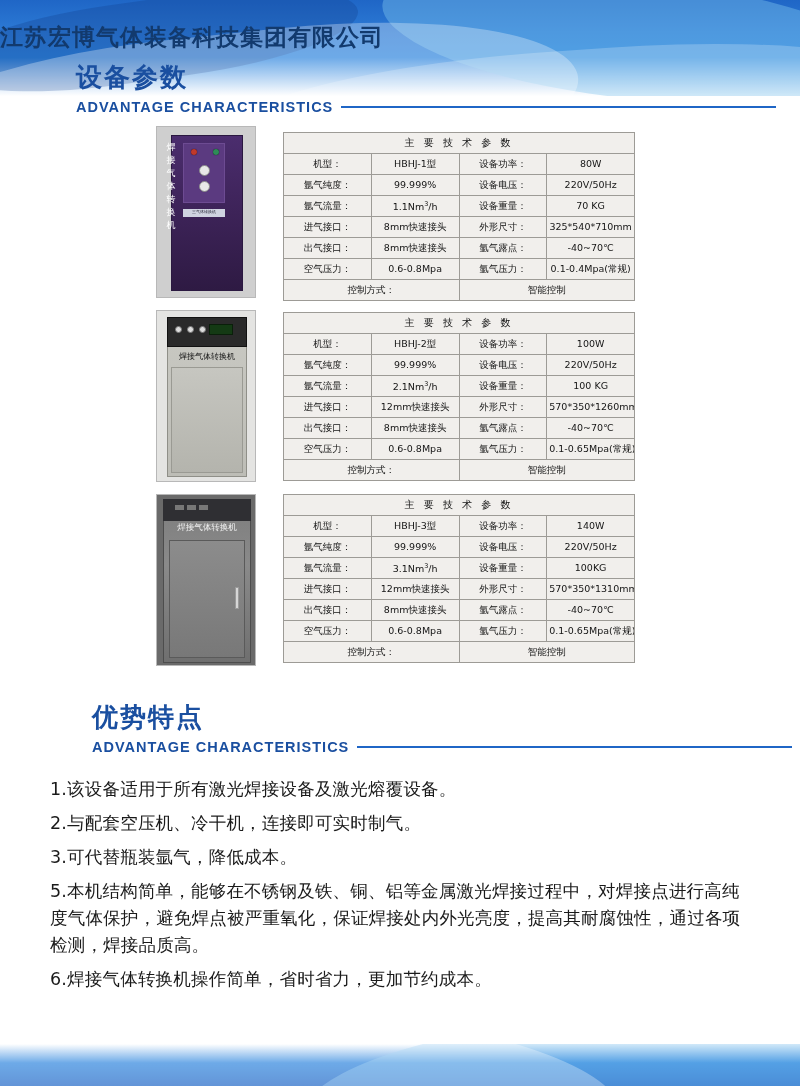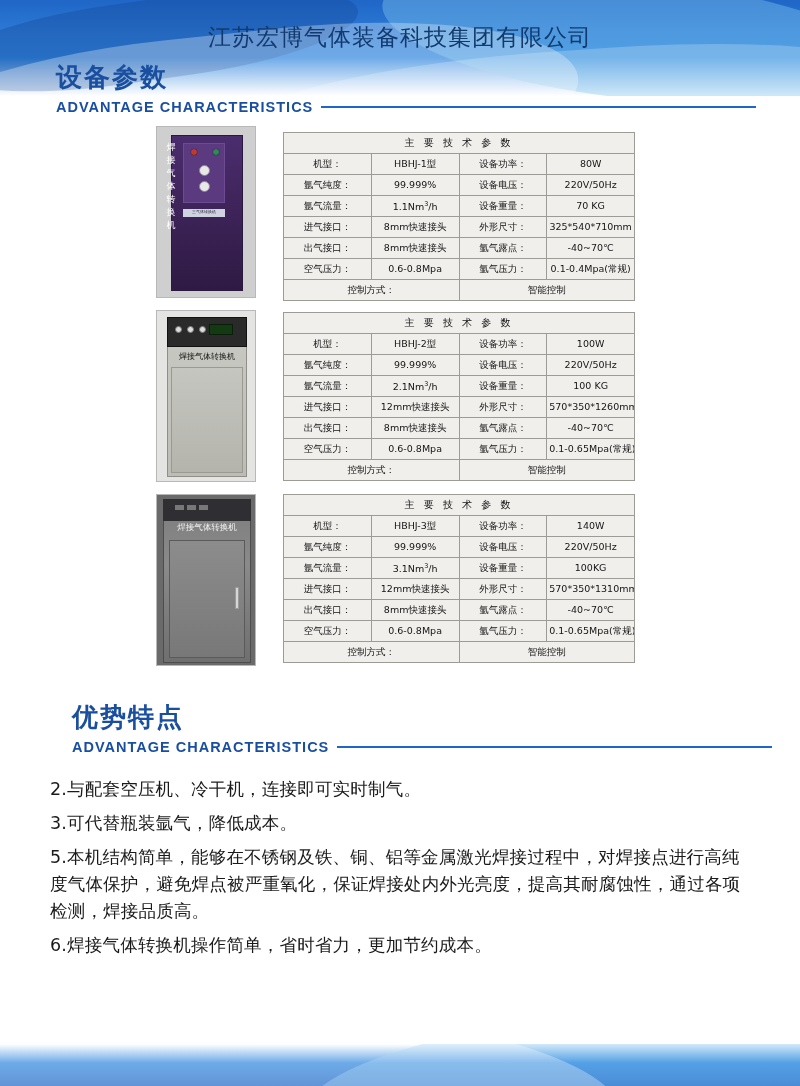--- a/index.html
+++ b/index.html
@@ -41,28 +41,27 @@
     transform: rotate(8deg);
   }
   .header .swoosh4 {
     position:absolute; left:-60px; top:0px; width:420px; height:80px;
     background: rgba(20,70,150,0.35);
     border-radius: 50% / 60%;
     transform: rotate(-8deg);
   }
   .company-title {
     position:absolute; top:22px; left:0; width:800px;
-    text-align:center;
     font-family:"DejaVu Sans", sans-serif;
-    font-size: 23px; font-weight: normal; color:#123a6e;
+    font-size: 23px; font-weight: bold; color:#123a6e;
     letter-spacing: 1px;
     z-index: 5;
   }
   
-  .sec-title-wrap { position:absolute; }
+  .sec-title-wrap { position:absolute;margin-left:20px; }
   .sec-title-cn {
     font-family:"DejaVu Sans", sans-serif;
     font-size: 26px; font-weight:bold; color:#1a4fa0;
     letter-spacing:2px;
   }
   .sec-title-en-row {
     display:flex; align-items:center; gap:8px; margin-top:4px;
   }
   .sec-title-en {
     font-family:"Liberation Sans", sans-serif;
@@ -442,20 +441,21 @@
 
   <div class="sec-title-wrap" style="left:72px; top:700px; width:700px;">
     <div class="sec-title-cn">优势特点</div>
     <div class="sec-title-en-row">
       <div class="sec-title-en">ADVANTAGE   CHARACTERISTICS</div>
       <div class="sec-rule"></div>
     </div>
   </div>
 
   <div class="adv-list">
+    <p>1.该设备适用于所有激光焊接设备及激光熔覆设备。</p>
     <p>2.与配套空压机、冷干机，连接即可实时制气。</p>
     <p>3.可代替瓶装氩气，降低成本。</p>
     <p>5.本机结构简单，能够在不锈钢及铁、铜、铝等金属激光焊接过程中，对焊接点进行高纯度气体保护，避免焊点被严重氧化，保证焊接处内外光亮度，提高其耐腐蚀性，通过各项检测，焊接品质高。</p>
     <p>6.焊接气体转换机操作简单，省时省力，更加节约成本。</p>
   </div>
 
   <div class="footer">
     <div class="fs2"></div>
     <div class="fs1"></div>
   </div>

